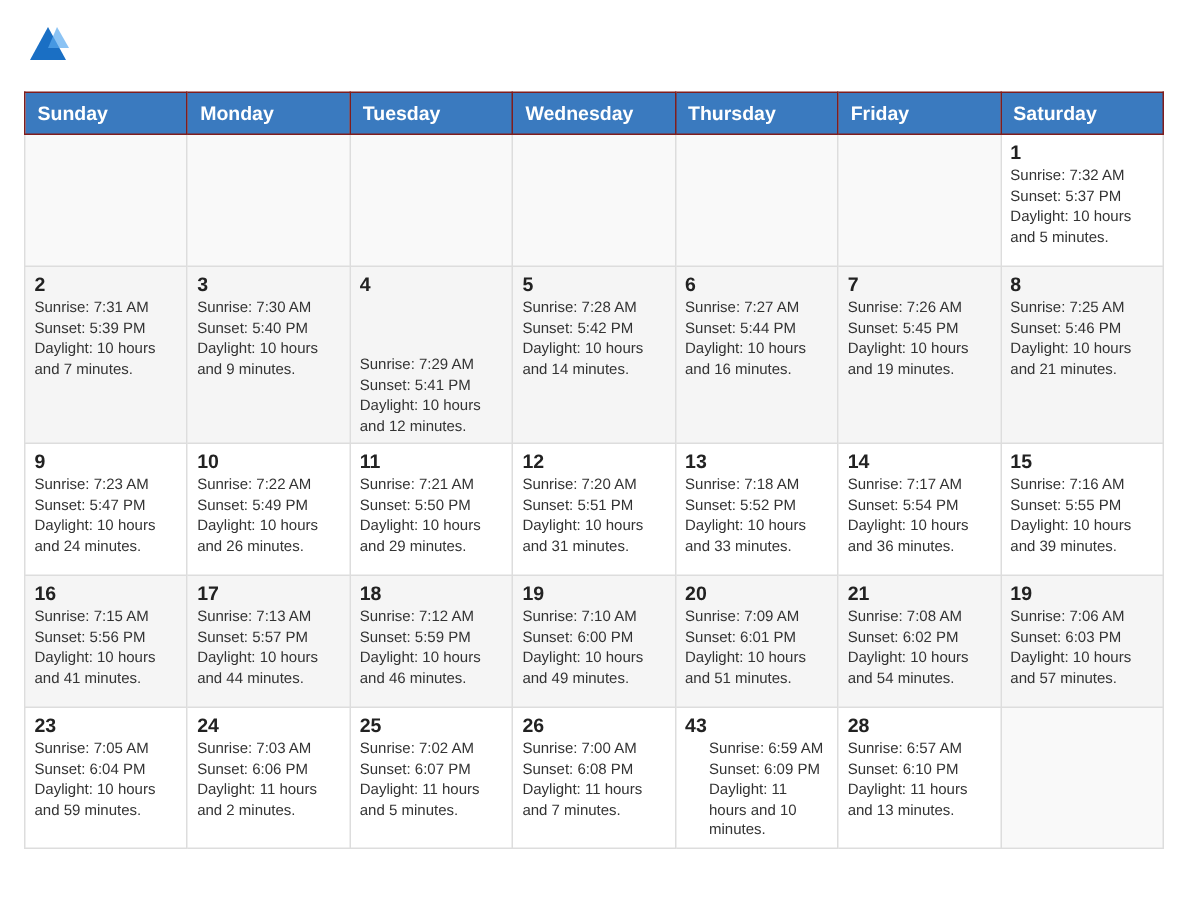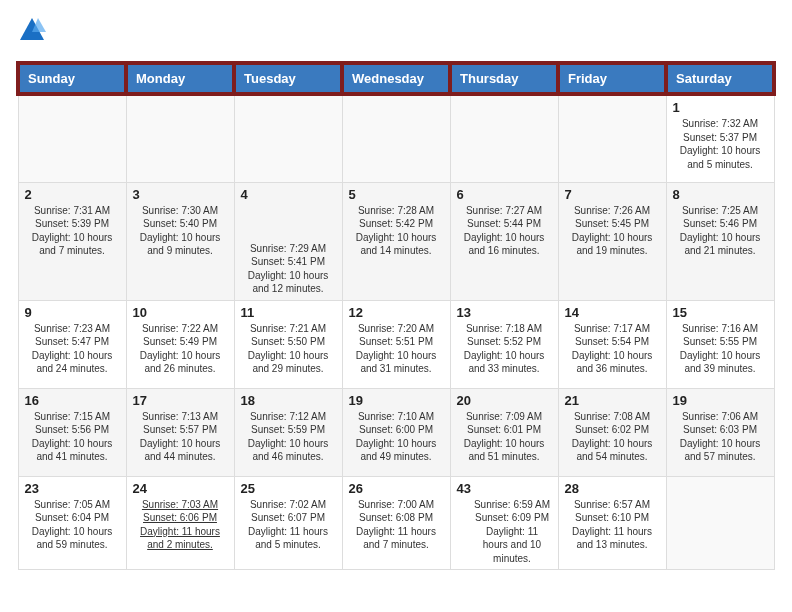--- a/index.html
+++ b/index.html
@@ -50,21 +50,21 @@
       border-collapse: collapse;
       border: 1px solid #ccc;
     }
     .calendar th {
       background: #3a7abf;
       color: #fff;
       font-size: 13px;
       font-weight: bold;
       padding: 6px 8px;
       text-align: left;
-      border: 4px solid #7f1d1d;
+      border: 1px solid #7f1d1d;
     }
     .calendar td {
       width: calc(100% / 7);
       vertical-align: top;
       padding: 4px 6px;
       border: 1px solid #ddd;
       font-size: 10.5px;
       color: #333;
       background: #fff;
       min-height: 80px;
@@ -76,21 +76,20 @@
     .day-number {
       font-size: 13px;
       font-weight: bold;
       margin-bottom: 2px;
       color: #222;
     }
     .day-info {
       font-size: 10px;
       color: #333;
       line-height: 1.35;
-      text-align: center;
     }
     tr:nth-child(even) td { background: #f5f5f5; }
     tr:nth-child(even) td.empty { background: #f0f0f0; }
   </style>
 </head>
 <body>
 
 <div class="header">
   <div class="logo">
     <div>
@@ -272,21 +271,21 @@
       </tr>
       <tr>
         <td>
           <div class="day-number">23</div>
           <div class="day-info" style="white-space: pre-line;">Sunrise: 7:05 AM
 Sunset: 6:04 PM
 Daylight: 10 hours and 59 minutes.</div>
         </td>
         <td>
           <div class="day-number">24</div>
-          <div class="day-info" style="white-space: pre-line; text-decoration: underline;">Sunrise: 7:03 AM
+          <div class="day-info" style="white-space: pre-line;">Sunrise: 7:03 AM
 Sunset: 6:06 PM
 Daylight: 11 hours and 2 minutes.</div>
         </td>
         <td>
           <div class="day-number">25</div>
           <div class="day-info" style="white-space: pre-line;">Sunrise: 7:02 AM
 Sunset: 6:07 PM
 Daylight: 11 hours and 5 minutes.</div>
         </td>
         <td>

